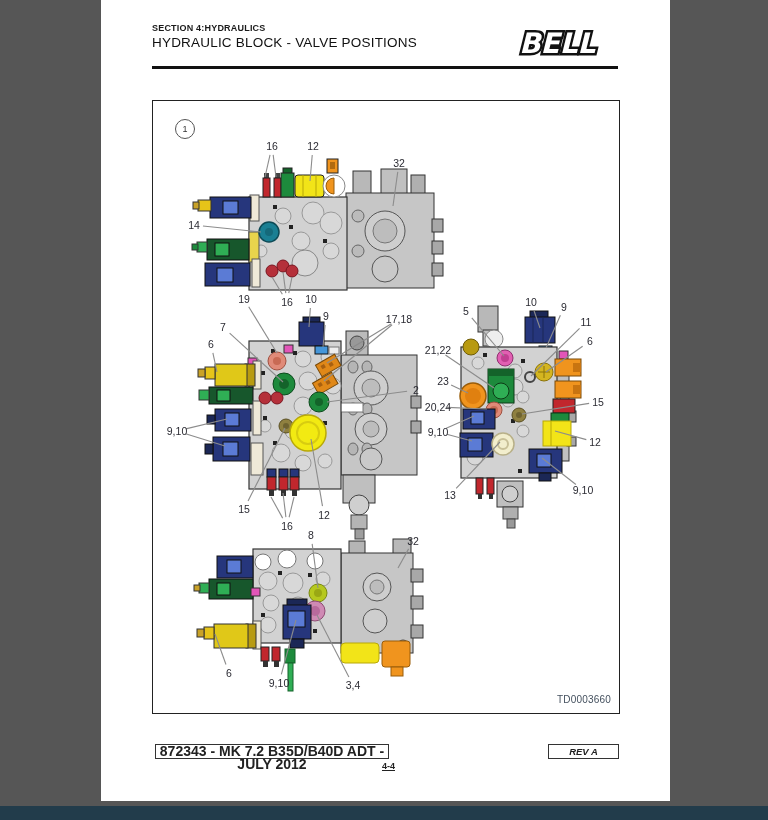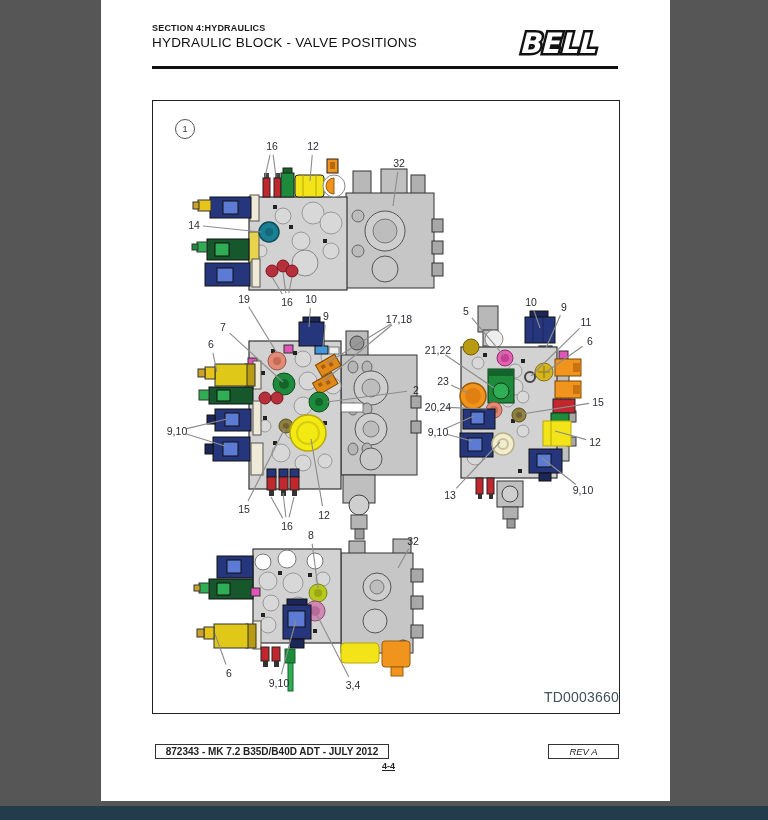--- a/index.html
+++ b/index.html
@@ -32,33 +32,33 @@
     position:absolute;left:51px;top:100px;width:466px;height:612px;
     border:1px solid #222;background:#fff;
   }
   .fig-num{
     position:absolute;left:22px;top:18px;width:18px;height:18px;
     border:1px solid #555;border-radius:50%;
     font-size:9px;color:#333;text-align:center;line-height:18px;
   }
   .diagram-svg{position:absolute;left:0;top:0;width:464px;height:610px;}
   .td-code{
-    position:absolute;right:0;bottom:8px;
-    font-size:14px;color:#44505e;letter-spacing:.2px;
+    position:absolute;right:8px;bottom:8px;
+    font-size:10px;color:#44505e;letter-spacing:.2px;
   }
   .ftr-doc{
     position:absolute;left:54px;top:744px;width:232px;height:13px;
     border:1px solid #333;
-    font-size:10px;font-weight:bold;color:#222;
+    font-size:14px;font-weight:bold;color:#222;
     text-align:center;line-height:13px;
   }
   .ftr-rev{
     position:absolute;left:447px;top:744px;width:69px;height:13px;
     border:1px solid #333;
-    font-size:9.5px;font-weight:normal;font-style:italic;color:#222;
+    font-size:9.5px;font-weight:bold;font-style:italic;color:#222;
     text-align:center;line-height:13px;
   }
   .ftr-page{
     position:absolute;left:250px;top:761px;width:75px;
     font-size:9px;font-weight:bold;color:#222;text-align:center;text-decoration:underline;
   }
   text.callout{
     font-family:"Liberation Sans", sans-serif;
     font-size:10.5px;fill:#2b2b33;
   }

